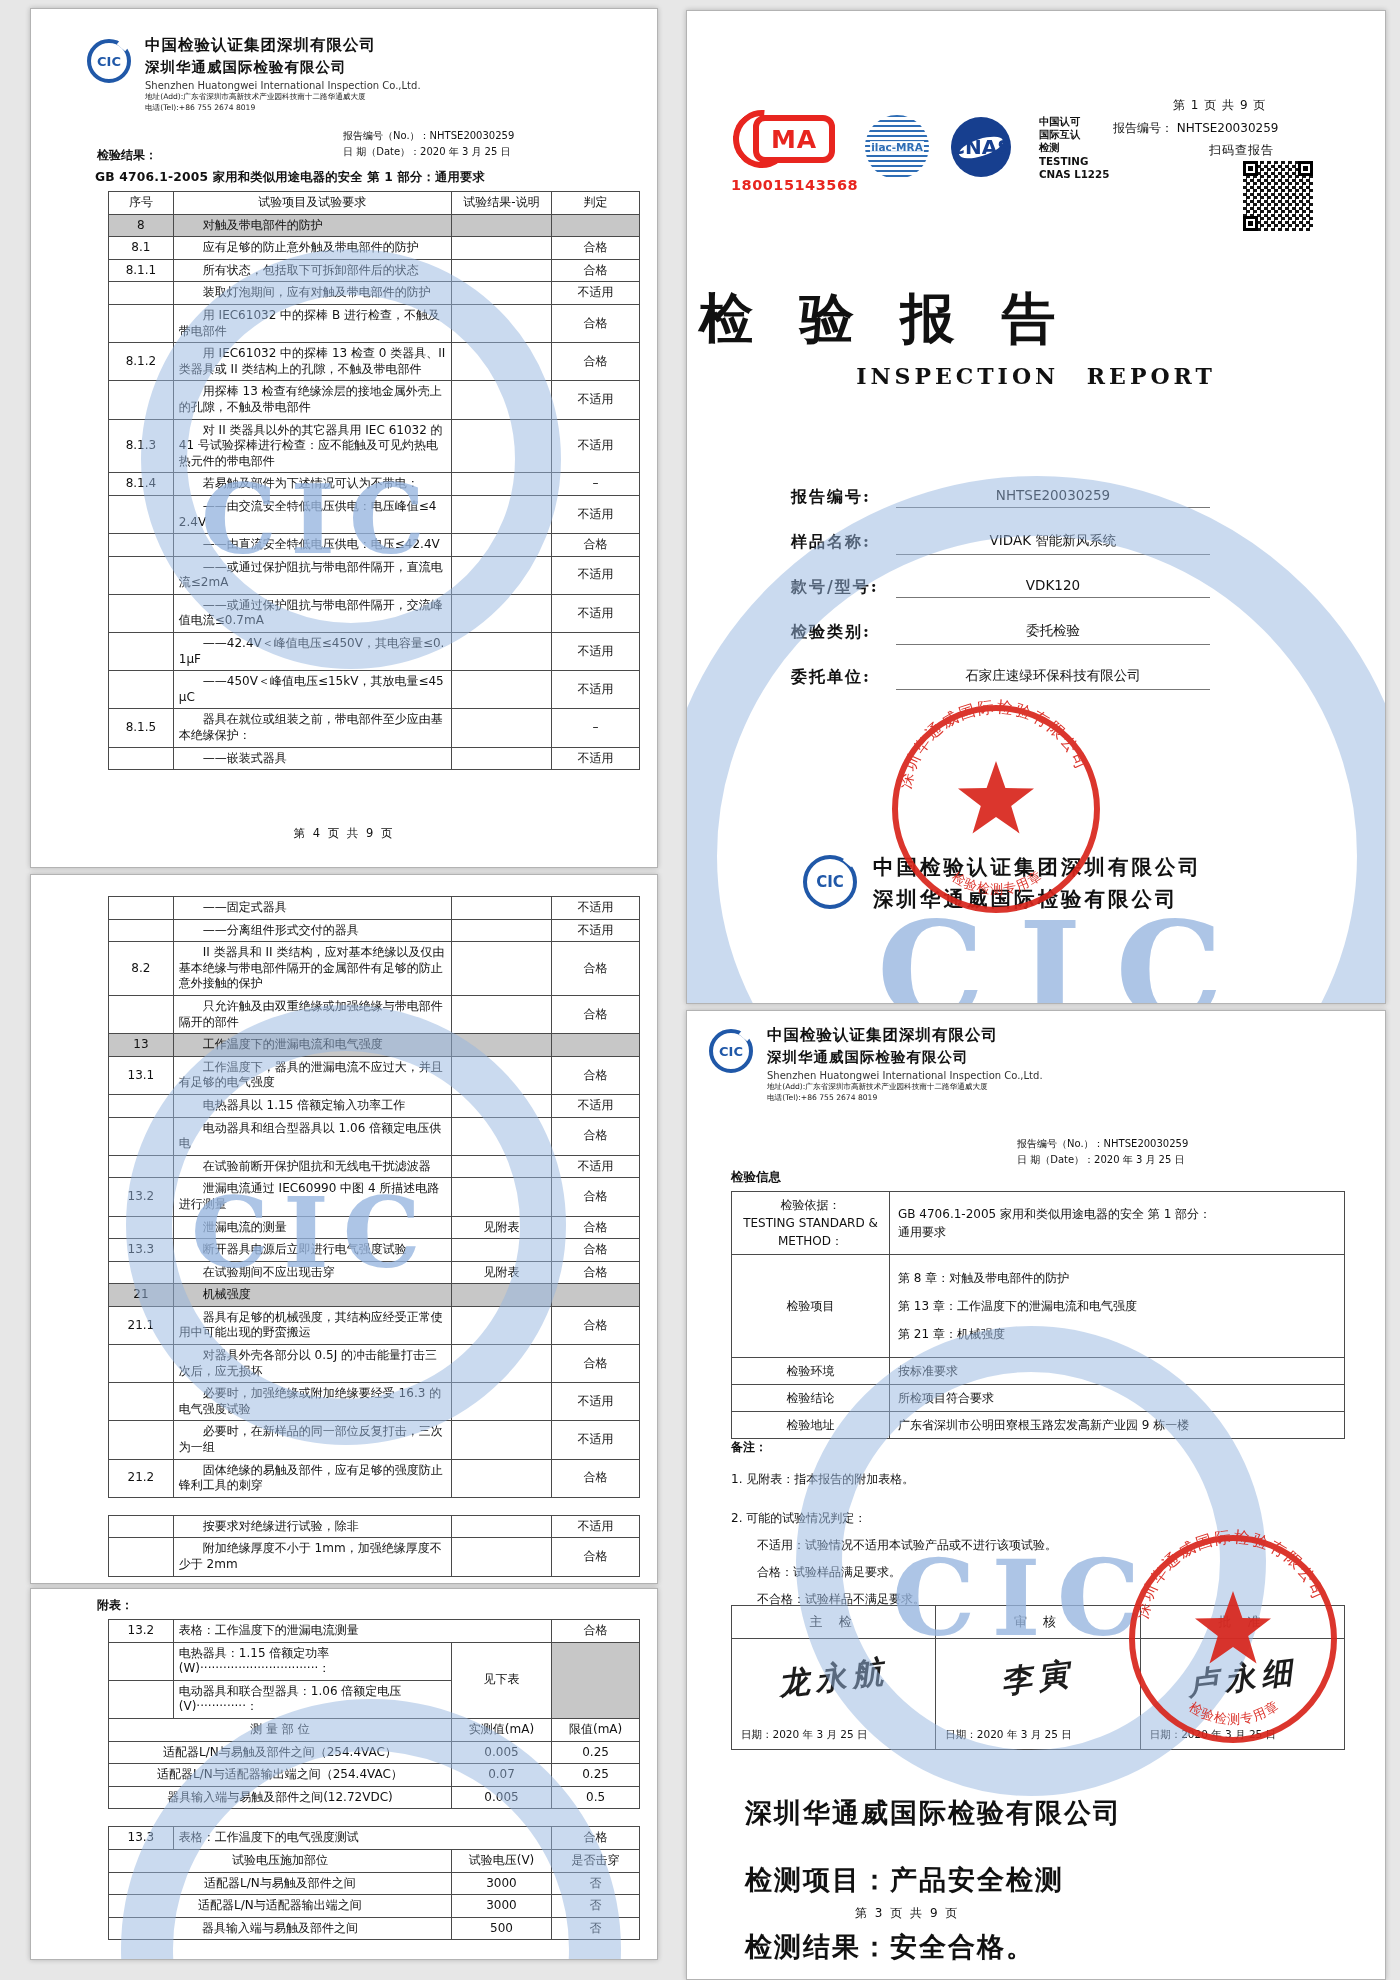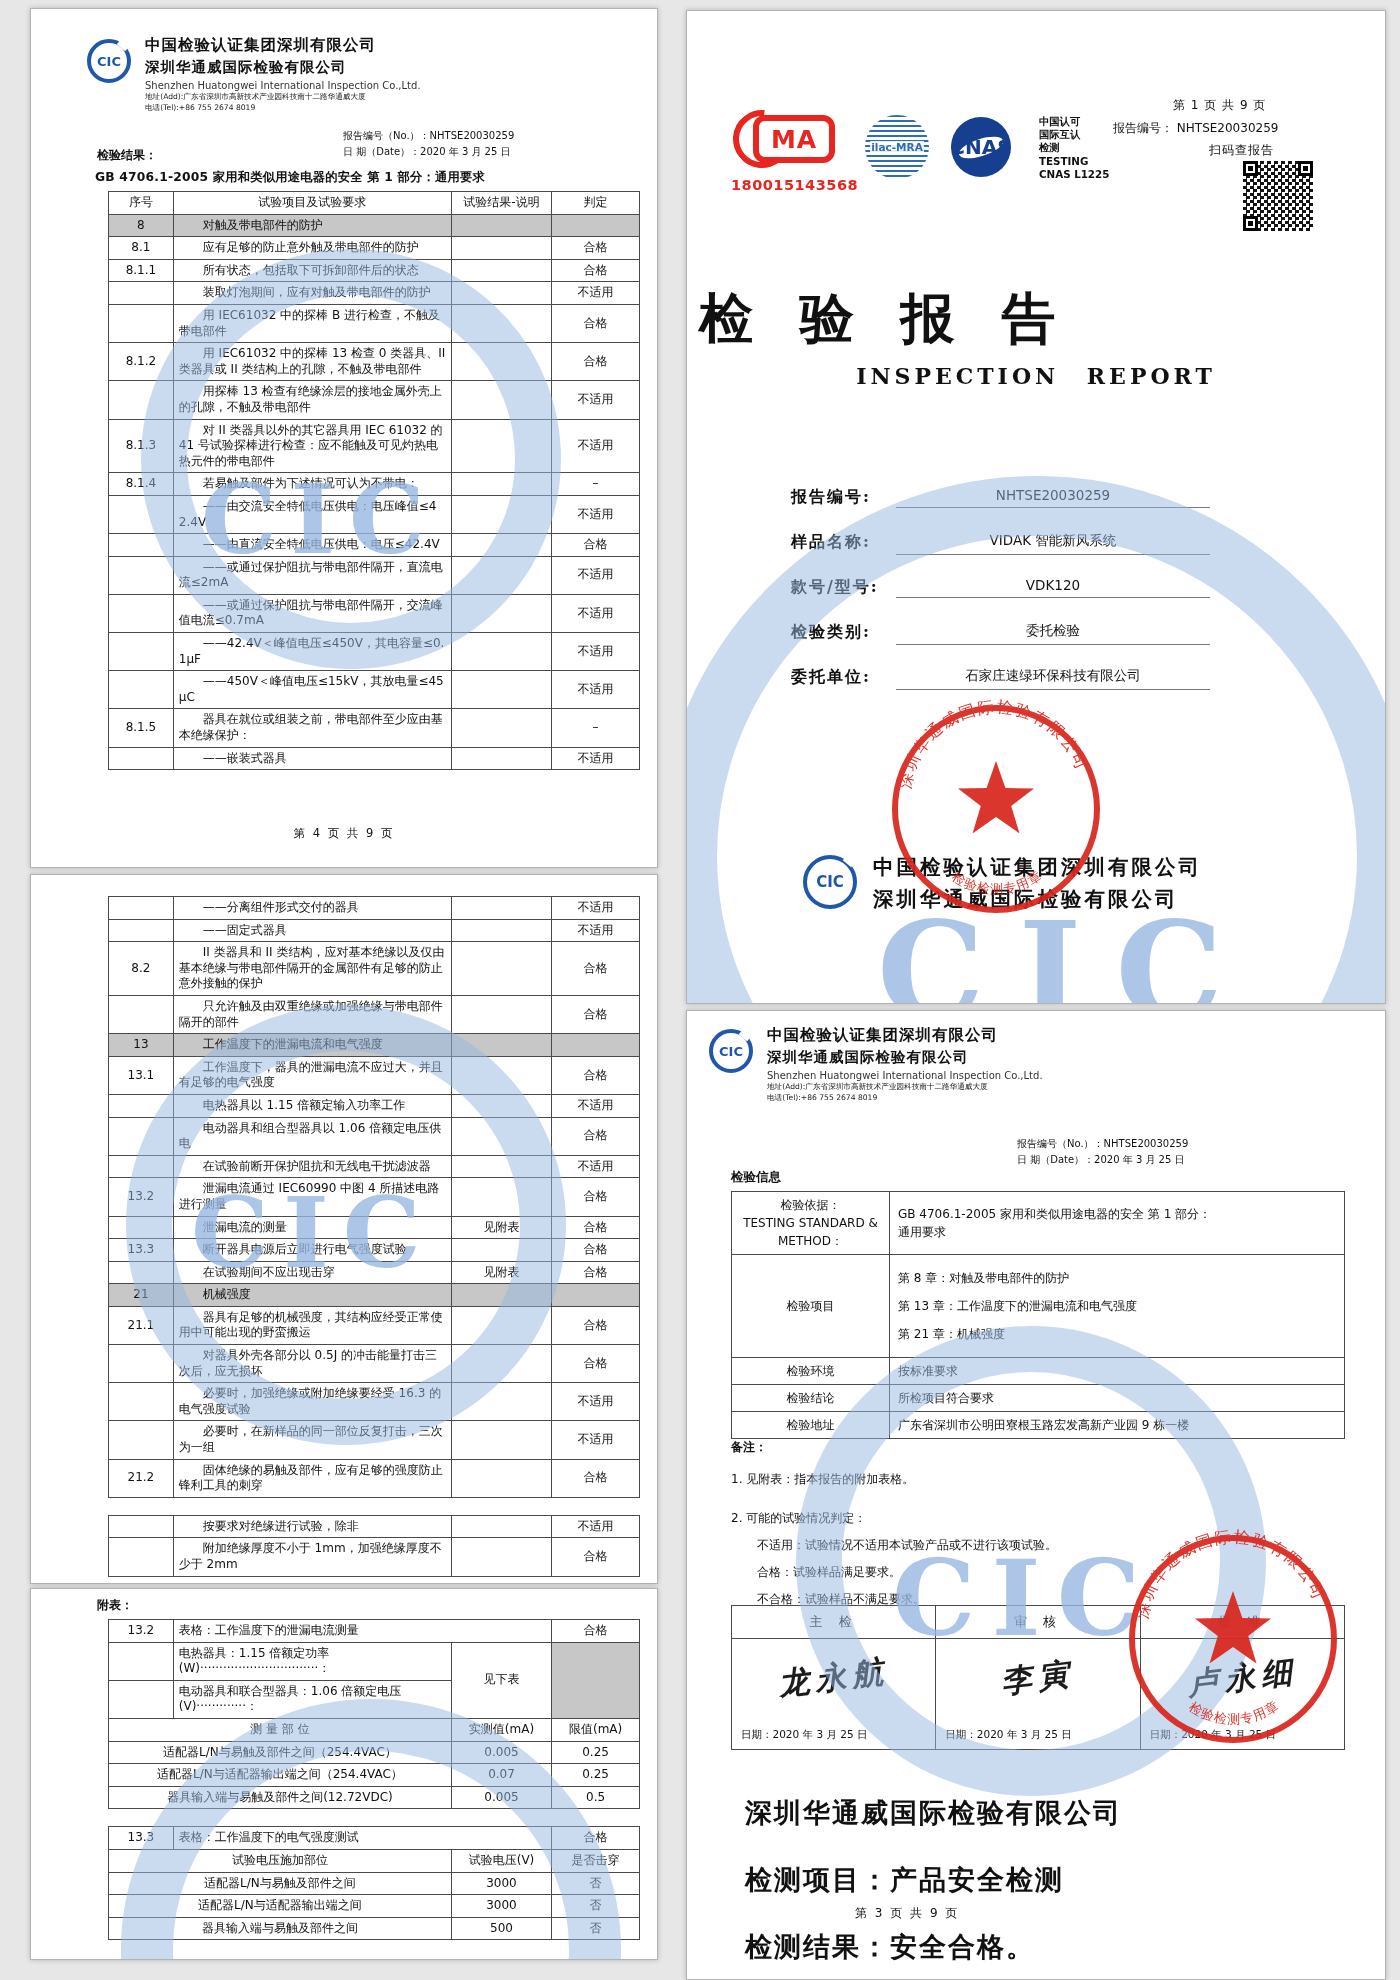--- a/index.html
+++ b/index.html
@@ -296,27 +296,27 @@
     <colgroup>
         <col class="c-no">
         <col class="c-desc">
         <col class="c-res">
         <col class="c-ver">
       </colgroup>
     <tbody>
 
     <tr>
         <td class="td-no"></td>
+        <td class="td-desc">——固定式器具</td>
+        <td class="td-res"></td>
+        <td class="td-ver">不适用</td>
+      </tr>
+        <tr>
+        <td class="td-no"></td>
         <td class="td-desc">——分离组件形式交付的器具</td>
-        <td class="td-res"></td>
-        <td class="td-ver">不适用</td>
-      </tr>
-        <tr>
-        <td class="td-no"></td>
-        <td class="td-desc">——固定式器具</td>
         <td class="td-res"></td>
         <td class="td-ver">不适用</td>
       </tr>
         <tr>
         <td class="td-no">8.2</td>
         <td class="td-desc">II 类器具和 II 类结构，应对基本绝缘以及仅由基本绝缘与带电部件隔开的金属部件有足够的防止意外接触的保护</td>
         <td class="td-res"></td>
         <td class="td-ver">合格</td>
       </tr>
         <tr>

